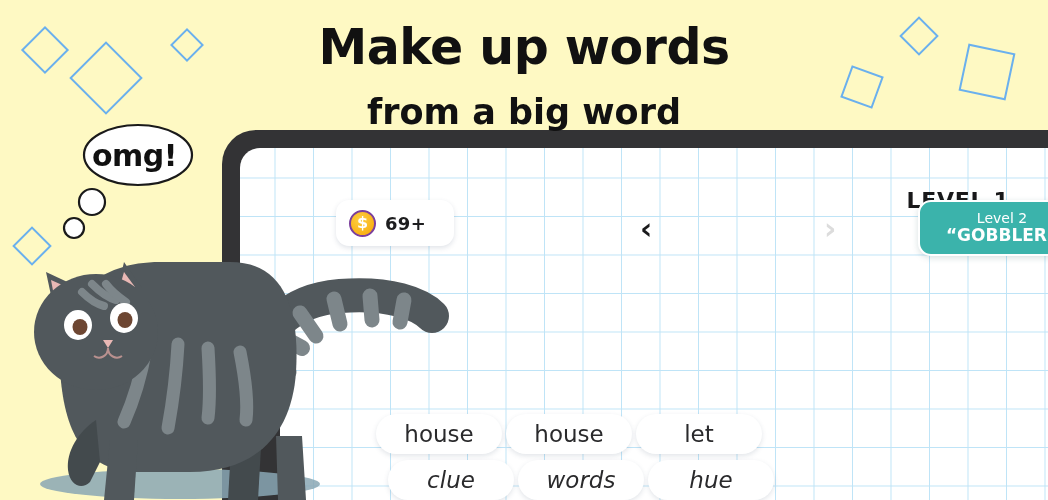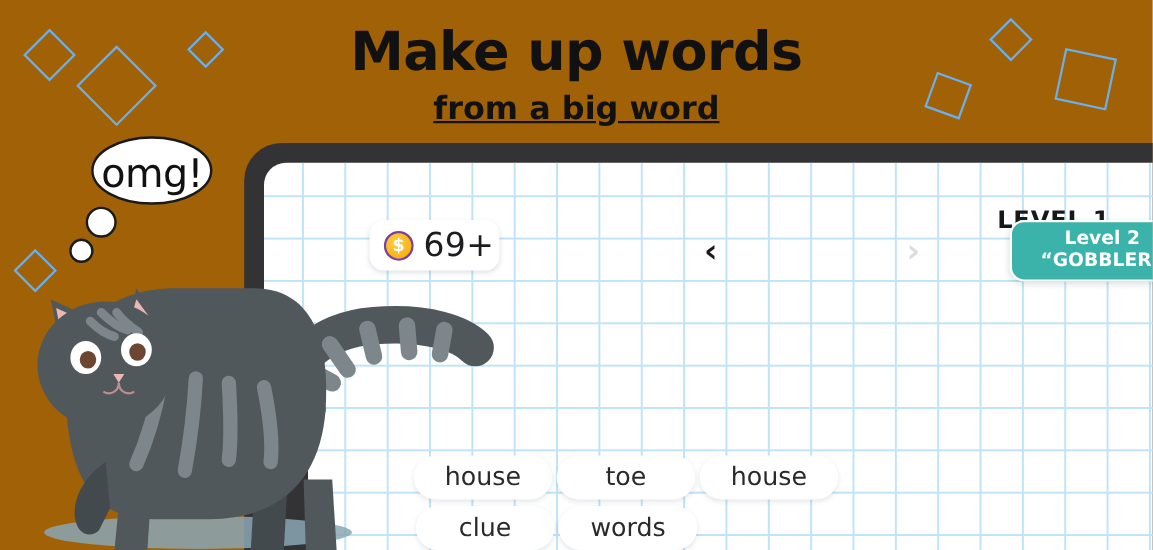--- a/index.html
+++ b/index.html
@@ -1,30 +1,30 @@
 <!DOCTYPE html>
 <html><head>
 <meta charset="utf-8">
 <style>
   html,body{margin:0;padding:0;}
   body{
     width:1048px;height:500px;overflow:hidden;position:relative;
     background:#ffffff;
     font-family:"DejaVu Sans","Liberation Sans",sans-serif;
   }
-  #stage{position:absolute;inset:0;width:1048px;height:500px;overflow:hidden;background:#a16207;}
+  #stage{position:absolute;inset:0;width:1048px;height:500px;overflow:hidden;background:#fef9c3;}
 
   
   .promo{position:absolute;left:0;top:0;width:1048px;text-align:center;z-index:30;}
   .promo-title{
     font-size:49px;font-weight:700;color:#111;letter-spacing:-0.5px;
     margin-top:22px;line-height:1.05;
   }
   .promo-sub{
-    font-size:29px;font-weight:700;color:#111;margin-top:10px;line-height:1.1;text-decoration:underline;
+    font-size:35px;font-weight:700;color:#111;margin-top:20px;line-height:1.1;
   }
 
   
   .diamond{position:absolute;border:2px solid #6ab0ee;background:transparent;z-index:5;}
 
   
   #phone{position:absolute;left:222px;top:130px;width:900px;height:380px;z-index:10;}
   .bezel{
     position:absolute;left:0;top:0;width:900px;height:380px;
     background:#333335;border-top-left-radius:34px;border-top-right-radius:34px;
@@ -57,62 +57,62 @@
     box-shadow:0 2px 5px rgba(60,80,110,.16);
     display:flex;align-items:center;gap:9px;padding-left:13px;box-sizing:border-box;
   }
   .coin{
     width:27px;height:27px;border-radius:50%;
     background:radial-gradient(circle at 40% 35%,#fdd043 0%,#f9b115 72%);
     border:2.2px solid #7b3f9d;box-sizing:border-box;
     display:flex;align-items:center;justify-content:center;
     font-size:16px;font-weight:700;color:#fff;line-height:1;
   }
-  .coin-count{font-size:30px;font-weight:400;color:#1d1d1f;letter-spacing:.3px;}
+  .coin-count{font-size:18px;font-weight:700;color:#1d1d1f;letter-spacing:.3px;}
 
   .levelbox{position:absolute;left:600px;top:22px;width:200px;text-align:center;}
   .level-title{font-size:22px;font-weight:700;color:#18181a;letter-spacing:.7px;}
   .stars{margin-top:2px;display:flex;justify-content:center;gap:1px;}
   .arrow{
     position:absolute;top:48px;font-size:30px;font-weight:700;line-height:1;
     font-family:"DejaVu Sans",sans-serif;
   }
   .arrow.prev{left:382px;color:#1a1a1c;}
   .arrow.next{left:566px;color:#dcdcdc;}
 
   .next-level{
     position:absolute;left:660px;top:34px;width:168px;height:56px;
     background:#3bb3ab;border-radius:13px;border:2.5px solid #fff;
     box-sizing:border-box;color:#fff;text-align:center;
     display:flex;flex-direction:column;align-items:center;justify-content:center;
     box-shadow:0 2px 6px rgba(40,90,90,.18);
   }
-  .next-level .nl1{font-size:17px;font-weight:700;line-height:1.15;}
+  .next-level .nl1{font-size:14px;font-weight:400;line-height:1.15;}
   .next-level .nl2{font-size:17px;font-weight:600;line-height:1.15;}
 
   
   .words{position:absolute;left:18px;top:18px;width:1030px;}
   .wordrow{position:absolute;left:0;display:flex;gap:4px;}
   .wordrow.r1{top:248px;left:118px;}
-  .wordrow.r2{top:294px;left:120px;}
+  .wordrow.r2{top:294px;left:130px;font-style:italic;}
   .chip{
     height:40px;min-width:126px;padding:0 16px;box-sizing:border-box;
     background:#fff;border-radius:21px;
     box-shadow:0 2px 5px rgba(60,80,110,.15);
     display:flex;align-items:center;justify-content:center;
     font-size:23px;color:#2a2a2c;font-weight:400;
   }
 
   
   .tiles{position:absolute;left:18px;top:18px;width:1030px;}
 
   
   #cat-layer{position:absolute;left:0;top:0;width:1048px;height:500px;z-index:20;pointer-events:none;}
   .bubble-txt{
-    position:absolute;left:92px;top:138px;font-size:36px;font-weight:400;color:#111;
+    position:absolute;left:92px;top:138px;font-size:30px;font-weight:700;color:#111;
     letter-spacing:-.5px;
   }
 </style>
 </head>
 <body>
 
 <div id="stage">
 
   <div id="decor-layer">
       <div class="diamond" style="left: 28px; top: 33px; width: 30px; height: 30px; transform: rotate(45deg); border-color: rgb(106, 176, 238);"></div>
@@ -166,26 +166,27 @@
 
         <div class="next-level">
           <div class="nl1">Level 2</div>
           <div class="nl2">“GOBBLER”</div>
         </div>
       </div>
 
       <div class="words">
         <div class="wordrow r1" id="wordrow-1">
             <div class="chip">house</div>
-            <div class="chip">toe</div>
             <div class="chip">house</div>
+            <div class="chip">let</div>
           </div>
         <div class="wordrow r2" id="wordrow-2">
             <div class="chip">clue</div>
             <div class="chip">words</div>
+            <div class="chip">hue</div>
           </div>
       </div>
 
       <div class="tiles">
         
       </div>
     </div>
   </div>
 
   <div id="cat-layer">

